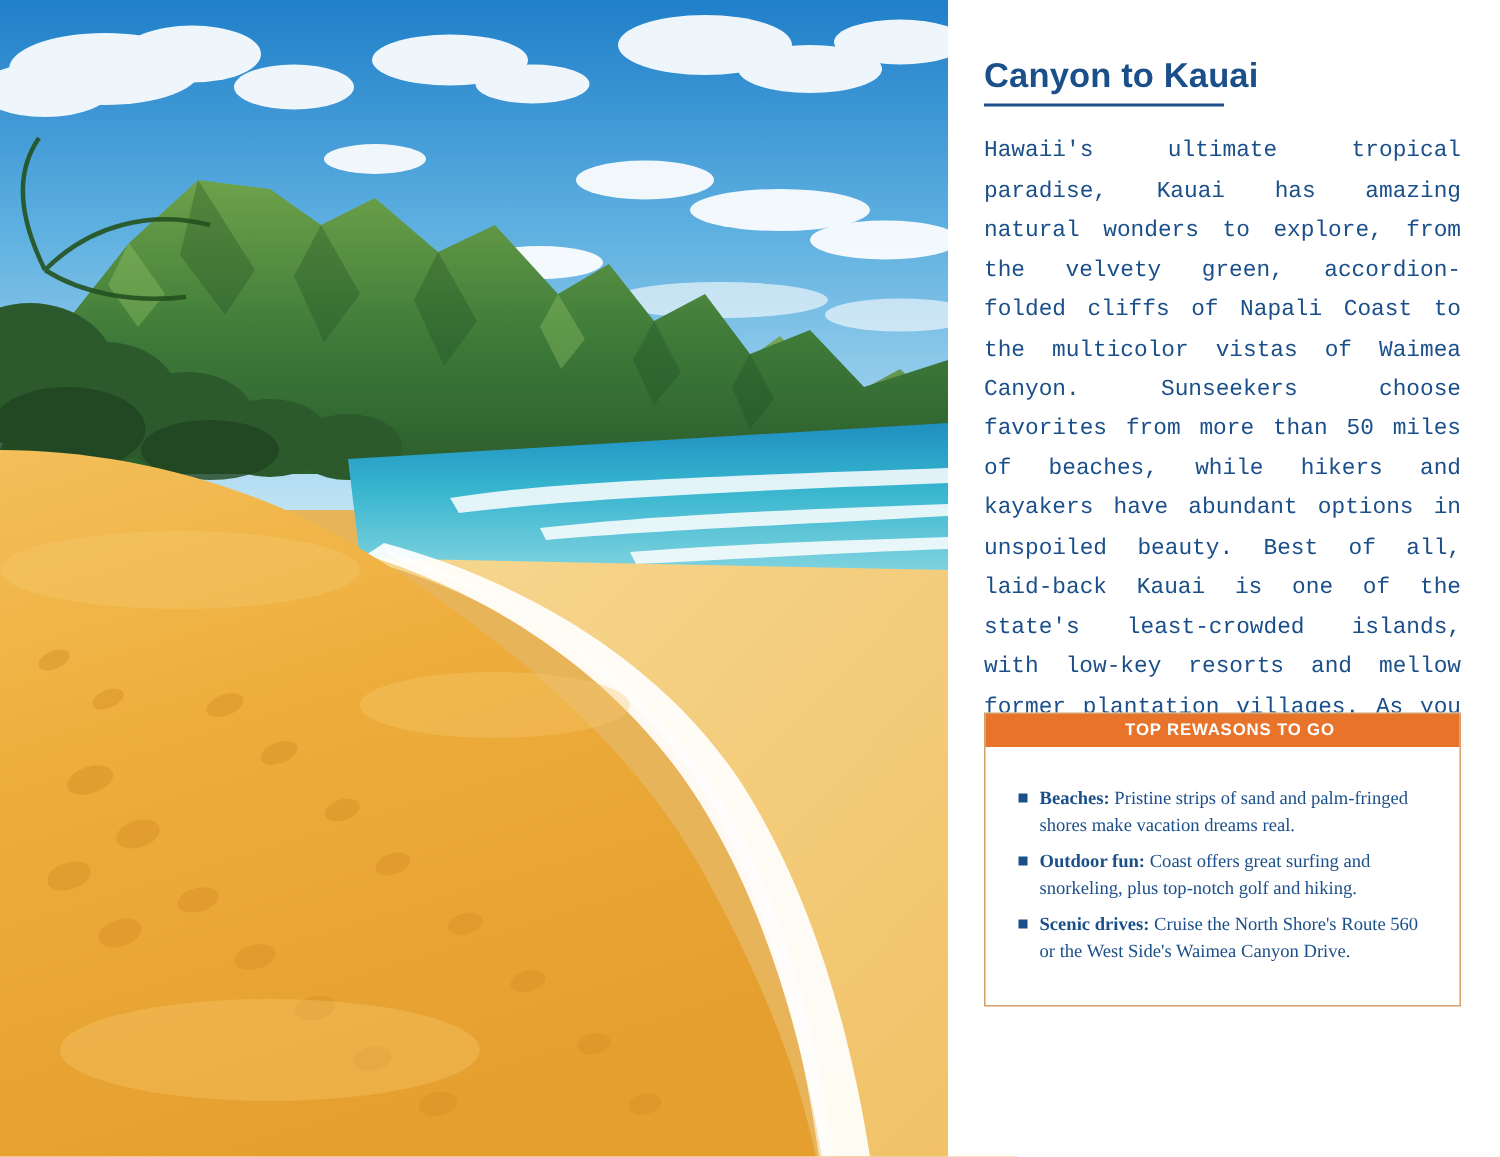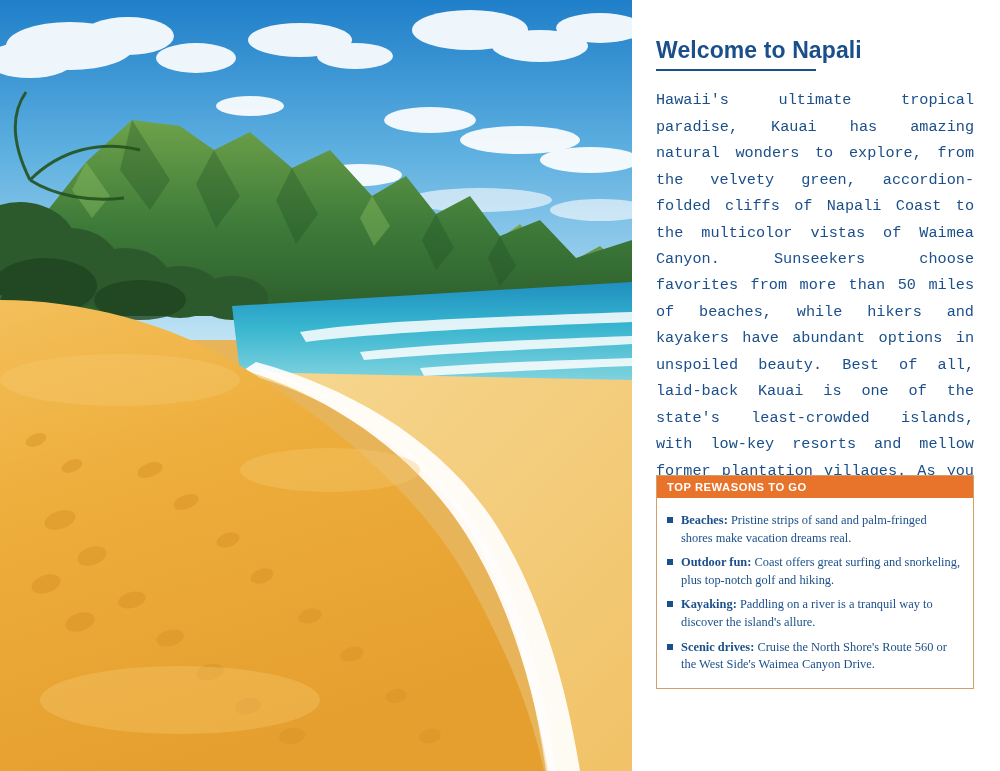--- a/index.html
+++ b/index.html
@@ -80,24 +80,25 @@
   }
   .sidebar-header {
     background: #e8742c;
     color: #ffffff;
     font-family: "Liberation Sans", sans-serif;
     font-size: 11.2px;
     font-weight: 700;
     letter-spacing: 0.55px;
     padding: 5px 0 5px 10px;
     text-transform: uppercase;
+    text-align: center;
   }
   .sidebar-list {
     list-style: none;
-    margin: 0;
+    margin: 12px;
     padding: 14px 12px 12px 10px;
   }
   .sidebar-list li {
     position: relative;
     padding-left: 14px;
     margin-bottom: 7px;
     font-family: "Liberation Serif", serif;
     font-size: 12.4px;
     line-height: 1.42;
     color: #1b4f8a;
@@ -253,41 +254,37 @@
       <g fill="#f7cc72" opacity="0.35">
         <ellipse cx="120" cy="380" rx="120" ry="26"></ellipse>
         <ellipse cx="330" cy="470" rx="90" ry="22"></ellipse>
         <ellipse cx="180" cy="700" rx="140" ry="34"></ellipse>
       </g>
     </svg>
   </div>
 
   <div class="content">
 
-    <h1 class="headline">Welcome to Napali</h1>
+    <h1 class="headline">Canyon to Kauai</h1>
     <div class="headline-rule"></div>
 
     <p class="body-copy">Hawaii's ultimate tropical paradise, Kauai has amazing natural wonders to explore, from the velvety green, accordion-folded cliffs of Napali Coast to the multicolor vistas of Waimea Canyon. Sunseekers choose favorites from more than 50 miles of beaches, while hikers and kayakers have abundant options in unspoiled beauty. Best of all, laid-back Kauai is one of the state's least-crowded islands, with low-key resorts and mellow former plantation villages. As you plan your upcoming travels to Kauai, please reconfirm that places are still open and let us know when we need to make updates by writing to us at editors@fodors.com.</p>
 
     <div class="sidebar-box">
       <div class="sidebar-header">TOP REWASONS TO GO</div>
       <ul class="sidebar-list">
         <li>
           <span class="bullet-sq"></span>
           <span class="item-term">Beaches:</span><span class="item-text"> Pristine strips of sand and palm-fringed shores make vacation dreams real.</span>
         </li>
         <li>
           <span class="bullet-sq"></span>
           <span class="item-term">Outdoor fun:</span><span class="item-text"> Coast offers great surfing and snorkeling, plus top-notch golf and hiking.</span>
         </li>
         <li>
           <span class="bullet-sq"></span>
-          <span class="item-term">Kayaking:</span><span class="item-text"> Paddling on a river is a tranquil way to discover the island's allure.</span>
-        </li>
-        <li>
-          <span class="bullet-sq"></span>
           <span class="item-term">Scenic drives:</span><span class="item-text"> Cruise the North Shore's Route 560 or the West Side's Waimea Canyon Drive.</span>
         </li>
       </ul>
     </div>
 
   </div>
 </div>
 
 </body></html>

